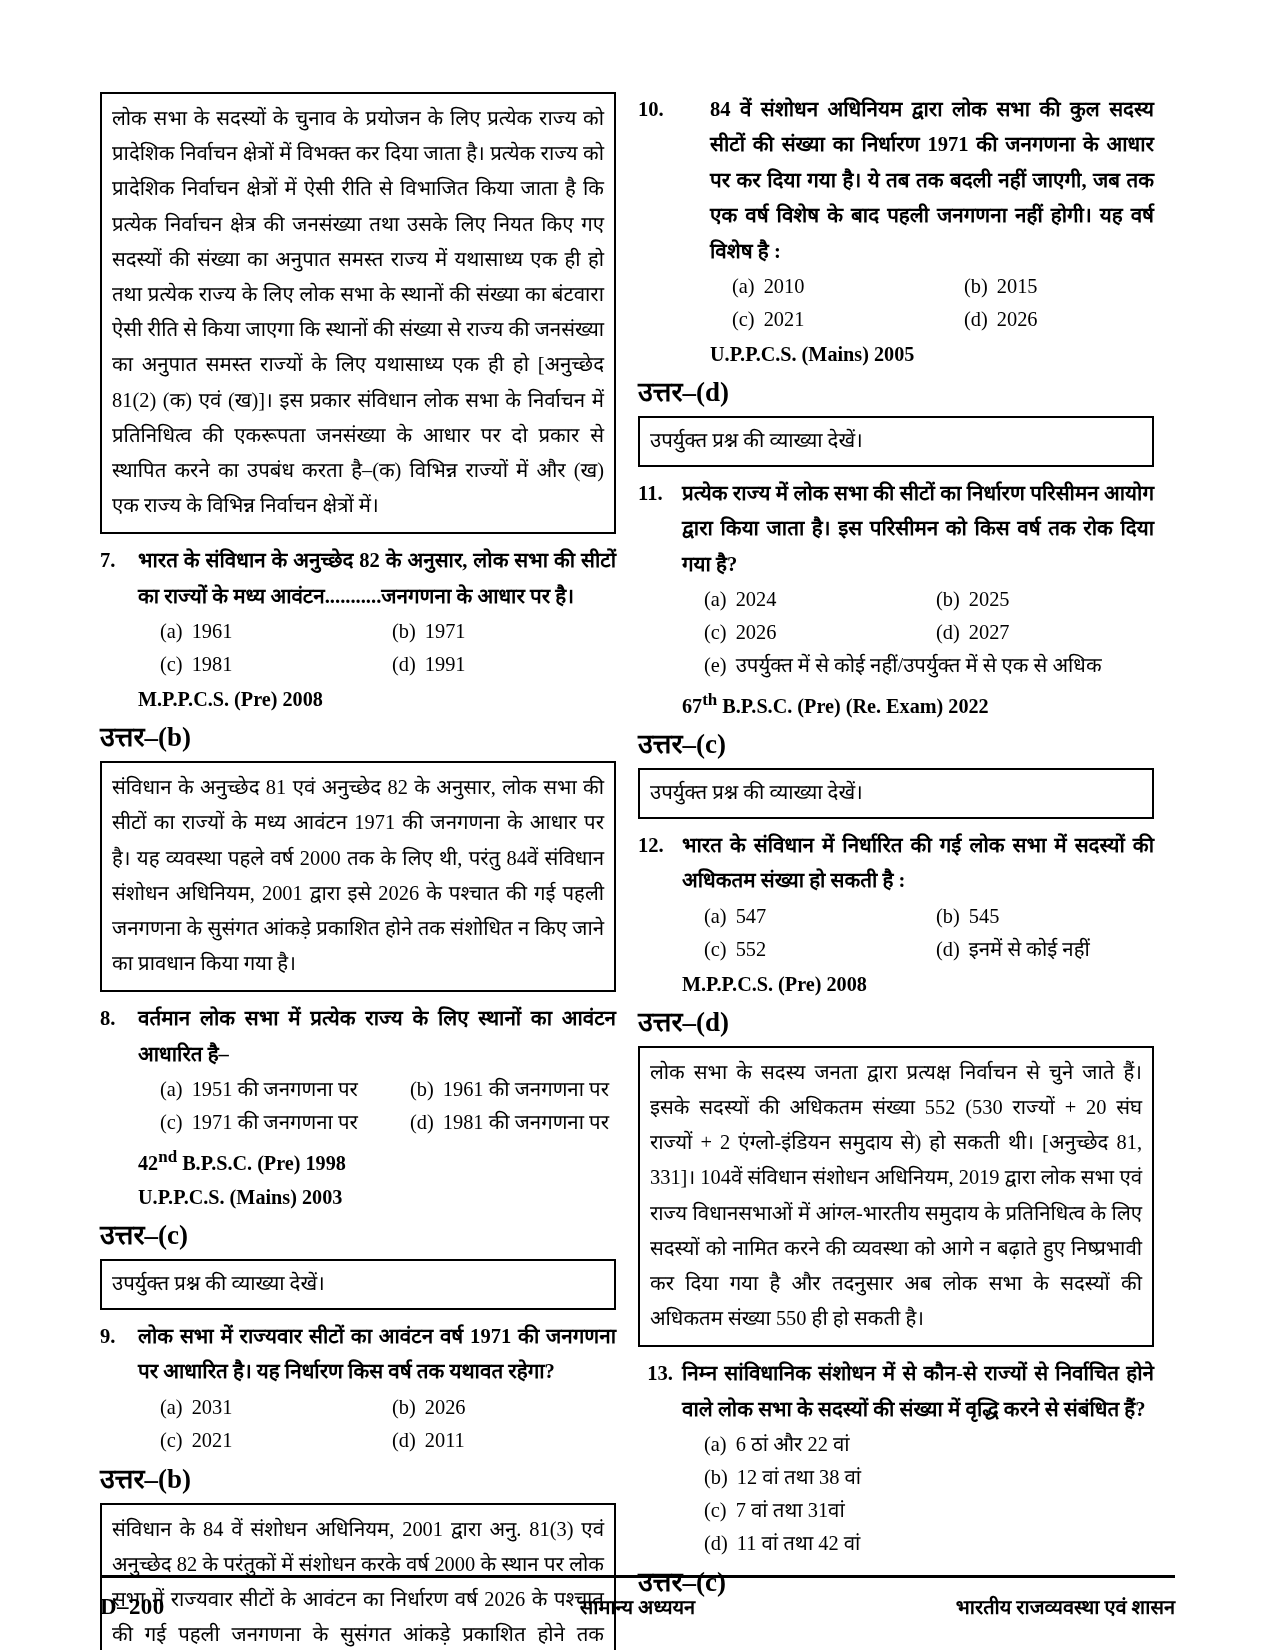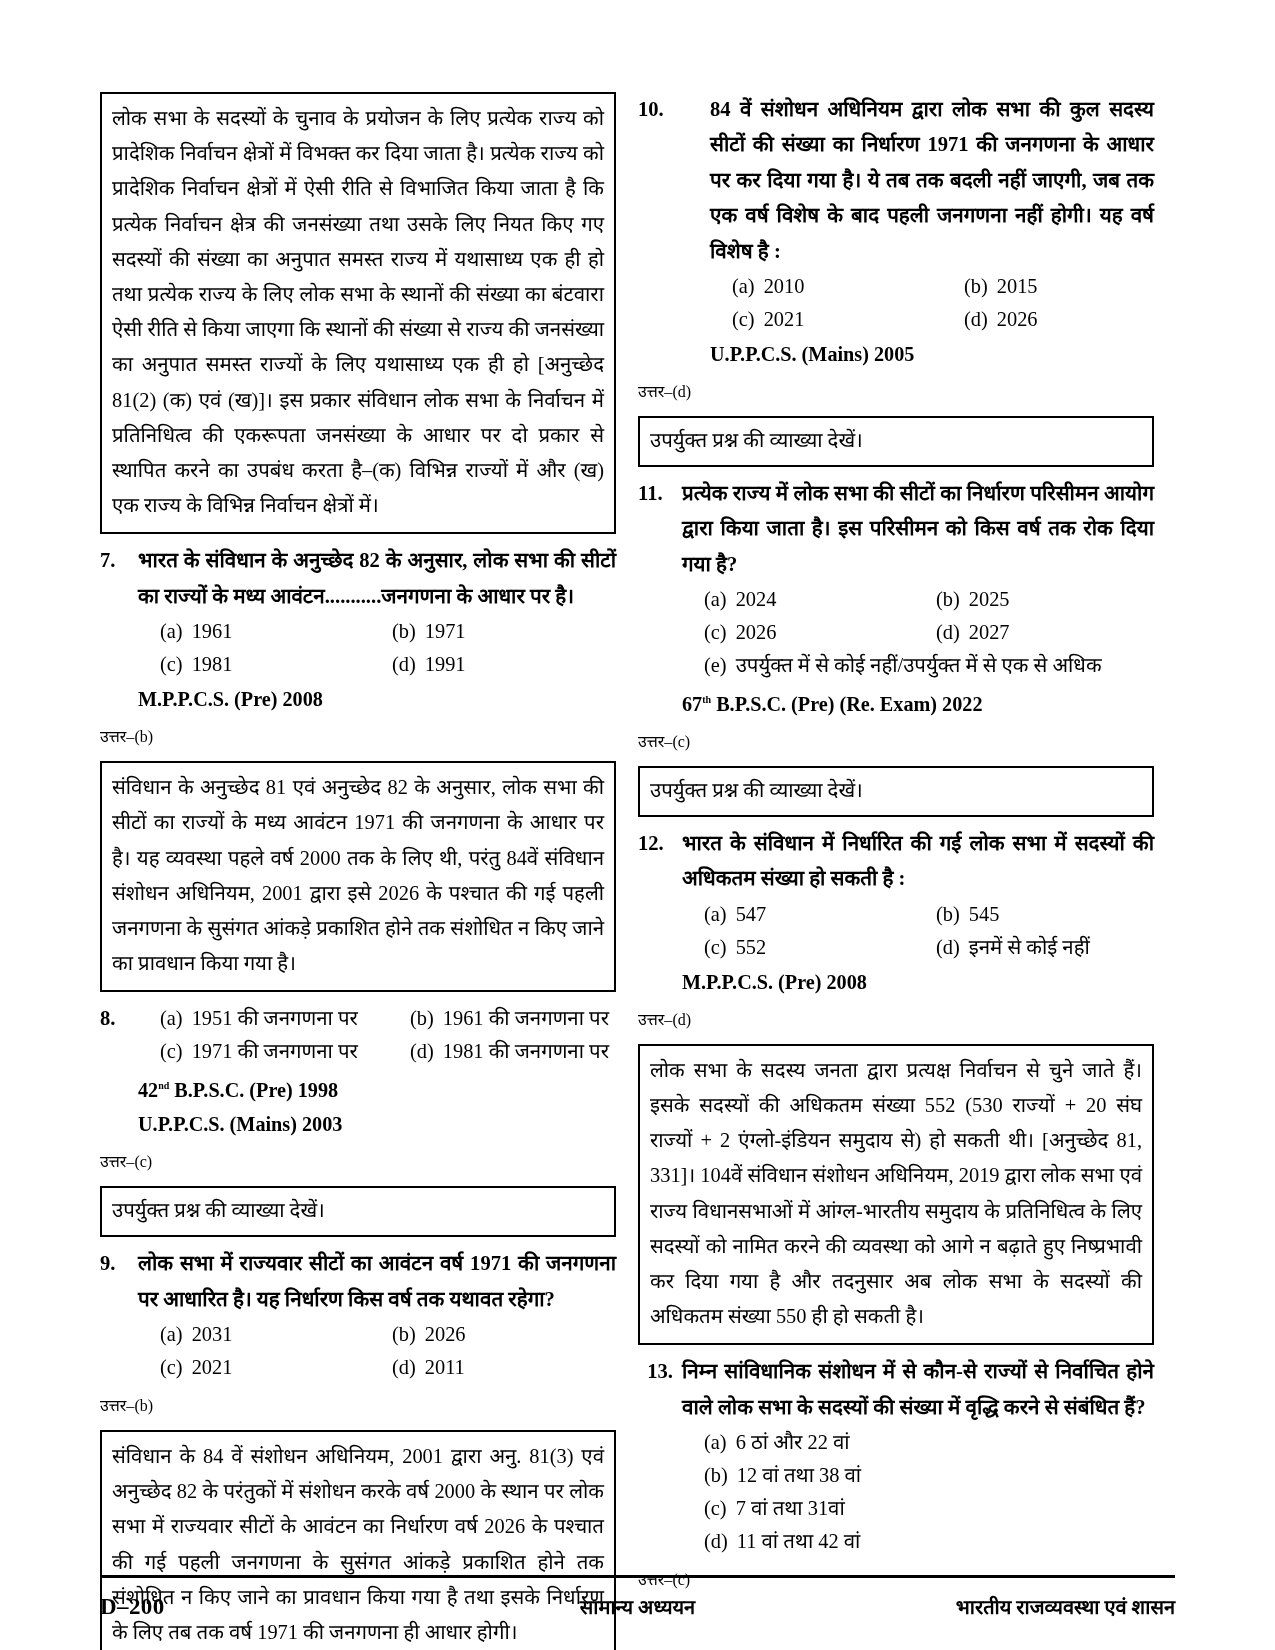--- a/index.html
+++ b/index.html
@@ -113,26 +113,26 @@
   }
   .opt-full .lbl { padding-left: 22px; padding-right: 9px; }
 
   
   .src {
     font-weight: bold;
     font-size: 20.2px;
     line-height: 32px;
     margin-top: 2px;
   }
-  .src sup { font-size: 10px; }
+  .src sup { font-size: 17px; }
 
   
   .ans {
-    font-weight: normal;
-    font-size: 16px;
+    font-weight: bold;
+    font-size: 27px;
     line-height: 34px;
     margin: 5px 0 0 0;
   }
 
   
   .footer-rule {
     position: absolute;
     left: 100px;
     right: 100px;
     bottom: 72px;
@@ -193,20 +193,21 @@
         </div>
       </div>
       <div class="ans"><span>उत्तर–</span><span>(b)</span></div>
       <div class="expl-box">
         <p class="hi">संविधान के अनुच्छेद 81 एवं अनुच्छेद 82 के अनुसार, लोक सभा की सीटों का राज्यों के मध्य आवंटन 1971 की जनगणना के आधार पर है। यह व्यवस्था पहले वर्ष 2000 तक के लिए थी, परंतु 84वें संविधान संशोधन अधिनियम, 2001 द्वारा इसे 2026 के पश्चात की गई पहली जनगणना के सुसंगत आंकड़े प्रकाशित होने तक संशोधित न किए जाने का प्रावधान किया गया है।</p>
       </div>
 
       <div class="q">
         <div class="q-num">8.</div>
         <div class="q-body">
+          <p class="q-text">वर्तमान लोक सभा में प्रत्येक राज्य के लिए स्थानों का आवंटन आधारित है–</p>
           <div class="opts">
             <div class="opt-row wide">
               <div class="opt">
                 <span class="lbl">(a)</span>
                 <span>1951 की जनगणना पर</span>
               </div>
               <div class="opt">
                 <span class="lbl">(b)</span>
                 <span>1961 की जनगणना पर</span>
               </div>

